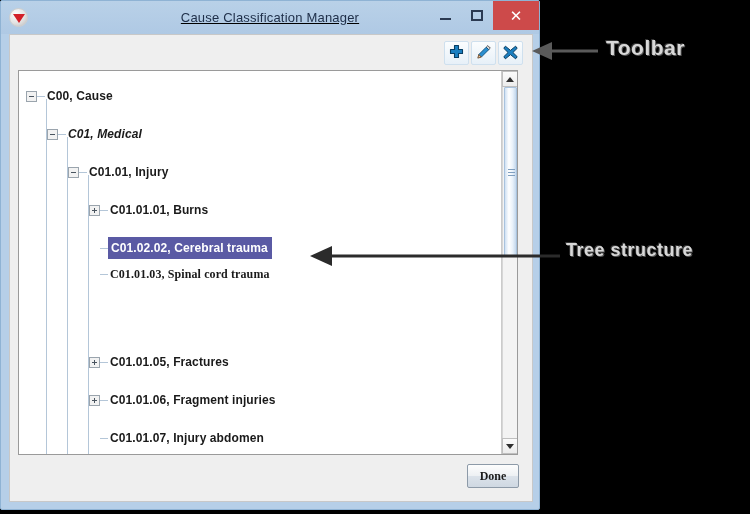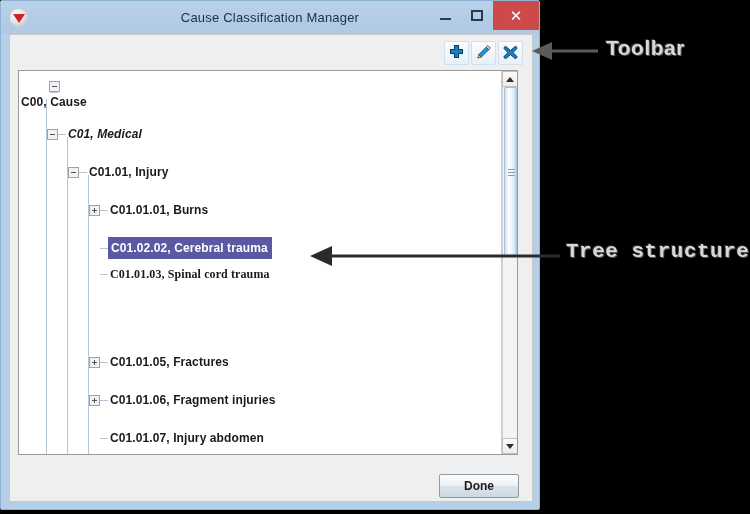--- a/index.html
+++ b/index.html
@@ -28,20 +28,21 @@
 
   
   .titlebar {
     position: absolute;
     left: 0; top: 0;
     width: 100%;
     height: 33px;
     background: linear-gradient(to bottom, #b9d1e8 0%, #afc9e4 100%);
     display: flex;
     align-items: center;
+    text-decoration: underline;
   }
   .app-icon {
     position: absolute;
     left: 8px; top: 7px;
     width: 19px; height: 19px;
     border-radius: 50%;
     background: radial-gradient(circle at 35% 30%, #fdfdfd 0%, #e2e2e2 55%, #b9b9b9 100%);
     border: 1px solid #cfcfcf;
   }
   .app-icon::after {
@@ -285,45 +286,44 @@
     position: absolute;
     left: 0;
     bottom: 0;
     width: 100%;
     height: 46px;
   }
   .done-btn {
     position: absolute;
     right: 13px;
     top: 9px;
-    width: 80px;
+    width: 52px;
     height: 24px;
     background: linear-gradient(to bottom, #fdfdfd 0%, #eef1f4 48%, #dbe2ea 52%, #cfd8e2 100%);
     border: 1px solid #8d9aa8;
     border-radius: 2px;
-    font-family: Liberation Sans, sans-serif;
+    font-family: Liberation Serif, serif;
     font-size: 12px;
     font-weight: bold;
     color: #1c1c1c;
     cursor: default;
-    margin-top: 10px;
   }
 
   
   .annotation-label {
     position: absolute;
     font-family: "Liberation Sans", sans-serif;
     font-weight: bold;
     color: #d8d8d8;
     text-shadow: 1px 1px 0 #555, -1px -1px 0 #333;
     user-select: none;
     white-space: nowrap;
   }
   .ann-toolbar { left: 606px; top: 36px; font-size: 21px; letter-spacing: .5px; }
-  .ann-tree    { left: 566px; top: 240px; font-size: 21px; letter-spacing: .5px; font-family: Liberation Mono, monospace; }
+  .ann-tree    { left: 566px; top: 240px; font-size: 18px; letter-spacing: .5px; }
 
   .ann-svg {
     position: absolute;
     left: 0; top: 0;
     width: 750px;
     height: 514px;
     pointer-events: none;
   }
 </style>
 </head>
@@ -373,21 +373,21 @@
       </div>
     </div>
 
     <div class="tree-panel">
       <div class="tree-inner">
 
         <div class="vline" style="left:27px; top:28px; height:360px;"></div>
         <div class="vline" style="left:48px; top:66px; height:322px;"></div>
         <div class="vline" style="left:69px; top:104px; height:284px;"></div>
 
-        <div class="tree-row" style="left:0; top:10px;flex-direction:column;">
+        <div class="tree-row" style="left:7px; top:10px;">
           <span class="node-toggle"></span>
           <span class="elbow"></span>
           <span class="node-label">C00, Cause</span>
         </div>
 
         <div class="tree-row" style="left:28px; top:48px;font-style:italic;">
           <span class="node-toggle"></span>
           <span class="elbow"></span>
           <span class="node-label">C01, Medical</span>
         </div>

